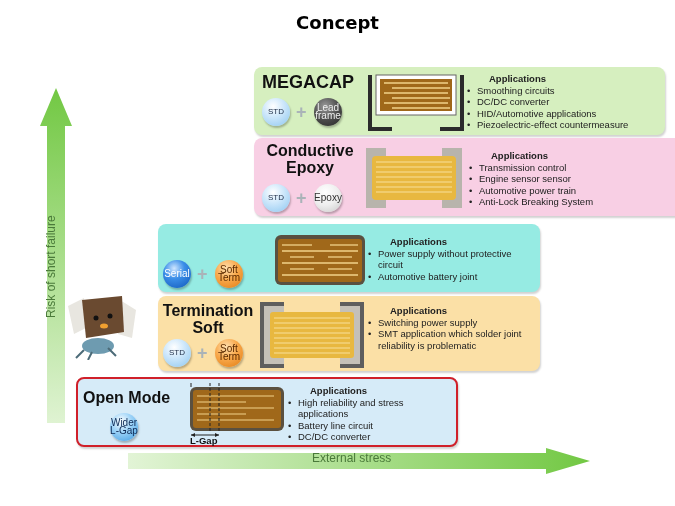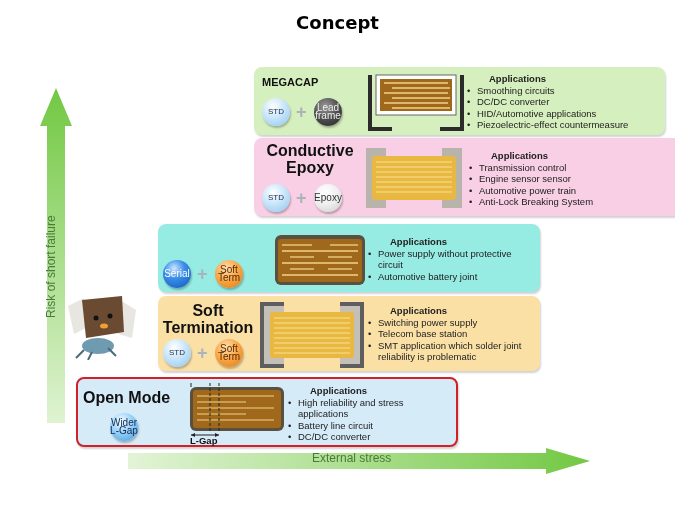--- a/index.html
+++ b/index.html
@@ -69,21 +69,21 @@
   <path d="M22 62 L14 70 M30 64 L26 72 M46 60 L54 68" stroke="#4c6b78" stroke-width="2"></path>
   <polygon points="6,18 22,10 24,40 12,46" fill="#e8e6e0"></polygon>
   <polygon points="58,12 74,22 70,50 56,46" fill="#e8e6e0"></polygon>
   <polygon points="20,12 60,8 62,44 24,50" fill="#6a4a30"></polygon>
   <circle cx="34" cy="30" r="2.5" fill="#111"></circle>
   <circle cx="48" cy="28" r="2.5" fill="#111"></circle>
   <ellipse cx="42" cy="38" rx="4" ry="2.5" fill="#f0a030"></ellipse>
 </svg>
 
 <div class="panel" style="left:254px;top:67px;width:411px;height:68px;background:#d6efbf;">
-  <div class="panel-title" style="left:8px;top:7px;font-size:11px;">MEGACAP</div>
+  <div class="panel-title" style="left:8px;top:7px;font-size:18px;">MEGACAP</div>
   <div class="ball std" style="left:8px;top:31px;">STD</div>
   <div class="plus" style="left:42px;top:36px;">+</div>
   <div class="ball lead" style="left:60px;top:31px;">Lead frame</div>
   <svg class="cap" style="left:112px;top:4px;width:100px;height:62px" viewBox="0 0 100 62">
     <path d="M4 4 V58 H26 M96 4 V58 H74" stroke="#2b2b2b" stroke-width="4" fill="none"></path>
     <rect x="10" y="4" width="80" height="40" fill="#fff" stroke="#666"></rect>
     <rect x="14" y="8" width="72" height="32" fill="#a0681a"></rect>
     <g stroke="#f2d28a" stroke-width="1.3">
       <line x1="18" y1="12" x2="82" y2="12"></line>
         <line x1="26" y1="17" x2="84" y2="17"></line>
@@ -160,22 +160,22 @@
     <div class="hdr">Applications</div>
     <ul>
       <li>Power supply without protective circuit</li>
       <li>Automotive battery joint</li>
     </ul>
   </div>
 </div>
 
 <div class="panel" style="left:158px;top:296px;width:382px;height:75px;background:#fbe0a6;">
   <div class="panel-title" style="left:4px;top:6px;width:92px;">
+    <div>Termination</div>
     <div>Soft</div>
-    <div>Termination</div>
   </div>
   <div class="ball std" style="left:5px;top:43px;">STD</div>
   <div class="plus" style="left:39px;top:48px;">+</div>
   <div class="ball soft" style="left:57px;top:43px;">Soft Term</div>
   <svg class="cap" style="left:102px;top:6px;width:104px;height:66px" viewBox="0 0 104 66">
     <rect x="0" y="0" width="24" height="66" fill="#5e5e5e"></rect>
     <rect x="80" y="0" width="24" height="66" fill="#5e5e5e"></rect>
     <rect x="4" y="4" width="20" height="58" fill="#c4c0b8"></rect>
     <rect x="80" y="4" width="20" height="58" fill="#c4c0b8"></rect>
     <rect x="10" y="10" width="84" height="46" rx="3" fill="#e8b840"></rect>
@@ -187,21 +187,20 @@
       <line x1="14" y1="36" x2="90" y2="36"></line>
         <line x1="14" y1="41" x2="90" y2="41"></line>
       <line x1="14" y1="46" x2="90" y2="46"></line>
         <line x1="14" y1="51" x2="90" y2="51"></line>
     </g>
   </svg>
   <div class="apps" style="left:208px;top:9px;width:170px;">
     <div class="hdr">Applications</div>
     <ul>
       <li>Switching power supply</li>
-      <li>Telecom base station</li>
       <li>SMT application which solder joint reliability is problematic</li>
     </ul>
   </div>
 </div>
 
 <div class="panel" style="left:76px;top:377px;width:378px;height:66px;background:#d6ebf8;border:2.5px solid #d0202a;">
   <div class="panel-title" style="left:5px;top:10px;">Open Mode</div>
   <div class="ball wider" style="left:32px;top:34px;">Wider L-Gap</div>
   <svg class="cap" style="left:110px;top:2px;width:100px;height:64px" viewBox="0 0 100 64">
     <rect x="2" y="6" width="94" height="44" rx="6" fill="#5a5040"></rect>

